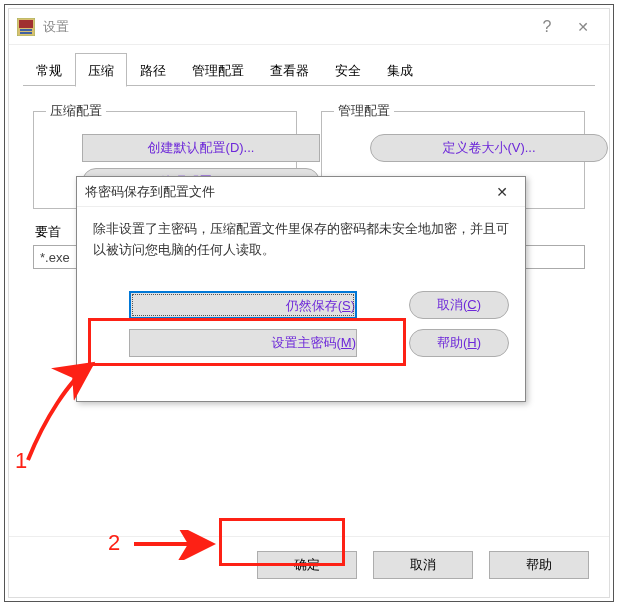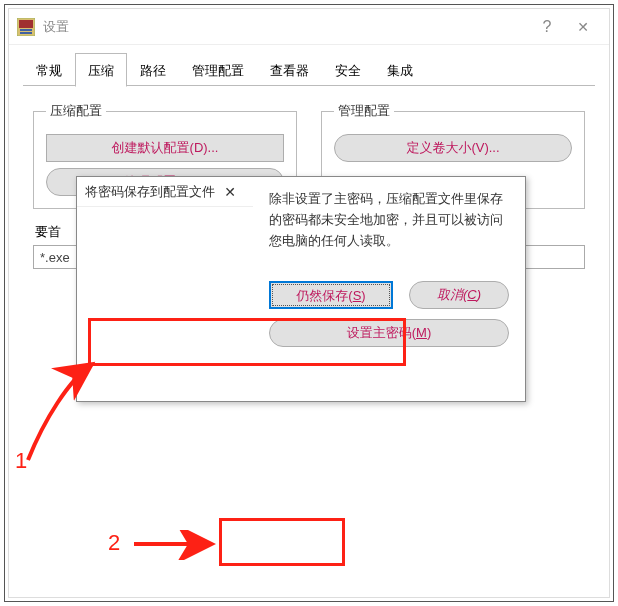--- a/index.html
+++ b/index.html
@@ -113,25 +113,26 @@
     }
     .two-col > fieldset {
       flex: 1;
     }
     .win-btn {
       display: block;
       width: 100%;
       height: 28px;
       background: #e1e1e1;
       border: 1px solid #adadad;
-      color: #be185d;
+      color: #6d28d9;
       text-align: center;
       line-height: 26px;
       margin-bottom: 6px;
       cursor: default;
+      margin-left: 36px;
     }
     .win-btn:last-child { margin-bottom: 0; border-radius: 14px; }
     .field-label {
       margin: 14px 0 4px 2px;
     }
     .text-input {
       width: 100%;
       height: 24px;
       border: 1px solid #aaa;
       padding: 2px 6px;
@@ -158,21 +159,21 @@
     .modal {
       position: absolute;
       top: 176px;
       left: 76px;
       width: 450px;
       height: 226px;
       background: #fff;
       border: 1px solid #888;
       box-shadow: 2px 2px 6px rgba(0,0,0,0.25);
       display: flex;
-      flex-direction: row;
+      flex-direction: column;
     }
     .modal-title {
       height: 30px;
       display: flex;
       align-items: center;
       padding: 0 8px;
       border-bottom: 1px solid #eee;
     }
     .modal-title-text { flex: 1; color: #333; }
     .modal-close {
@@ -189,22 +190,22 @@
       line-height: 1.6;
       color: #333;
       margin-bottom: 30px;
     }
     .modal-row {
       display: flex;
       gap: 16px;
       margin-bottom: 10px;
     }
     .modal-row .win-btn { margin-bottom: 0; }
-    .modal-row .wide { flex: 1; }
-    .modal-row .narrow { width: 100px; flex-shrink: 0; font-style: italic; }
+    .modal-row .wide { flex: 1; text-align: right; }
+    .modal-row .narrow { width: 100px; flex-shrink: 0; }
     .focus-btn {
       border: 2px solid #0078d7 !important;
       outline: 1px dotted #555;
       outline-offset: -4px;
     }
     
     .anno {
       position: absolute;
       pointer-events: none;
     }
@@ -269,20 +270,25 @@
         <fieldset>
           <legend>管理配置</legend>
           <div class="win-btn">定义卷大小(V)...</div>
         </fieldset>
       </div>
 
       <div class="field-label">要首</div>
       <input class="text-input" value="*.exe" style="">
     </div>
 
+    <div class="dialog-buttons">
+      <div class="dlg-btn">确定</div>
+      <div class="dlg-btn">取消</div>
+      <div class="dlg-btn">帮助</div>
+    </div>
 
   </div>
 </div>
 
 <div class="modal">
   <div class="modal-title">
     <span class="modal-title-text">将密码保存到配置文件</span>
     <span class="modal-close">✕</span>
   </div>
   <div class="modal-body">
@@ -293,20 +299,23 @@
         <span>仍然保存(<span class="underline">S</span>)</span>
       </div>
       <div class="win-btn narrow">
         <span>取消(<span class="underline">C</span>)</span>
       </div>
     </div>
 
     <div class="modal-row">
       <div class="win-btn wide">
         <span>设置主密码(<span class="underline">M</span>)</span>
+      </div>
+      <div class="win-btn narrow">
+        <span>帮助(<span class="underline">H</span>)</span>
       </div>
     </div>
   </div>
 </div>
 
 <div class="anno box-1"></div>
 <div class="anno box-2"></div>
 <div class="anno label-1">1</div>
 <div class="anno label-2">2</div>
 

